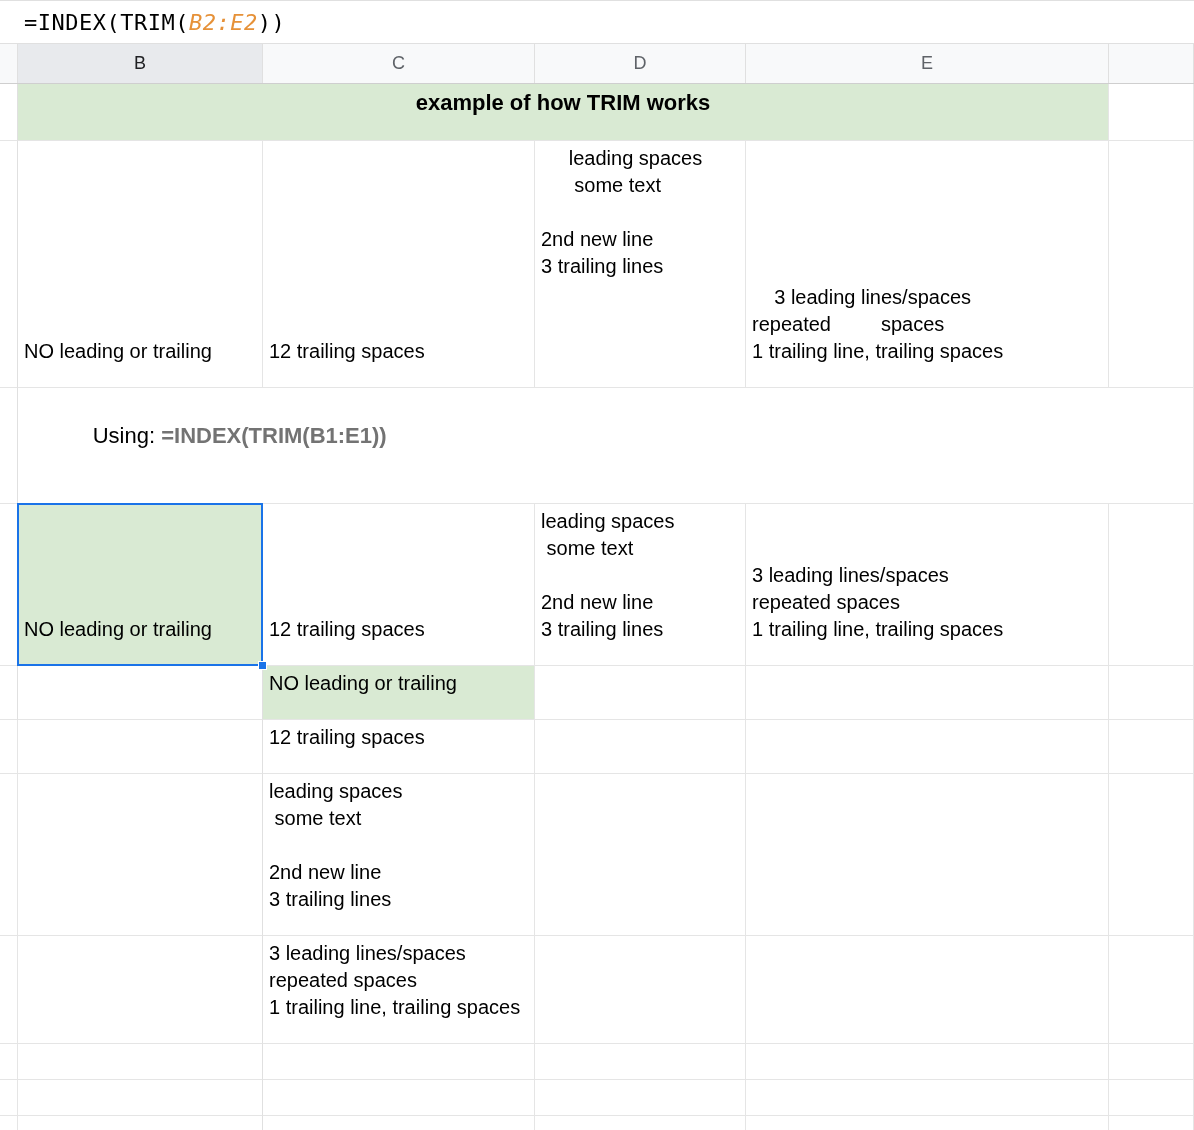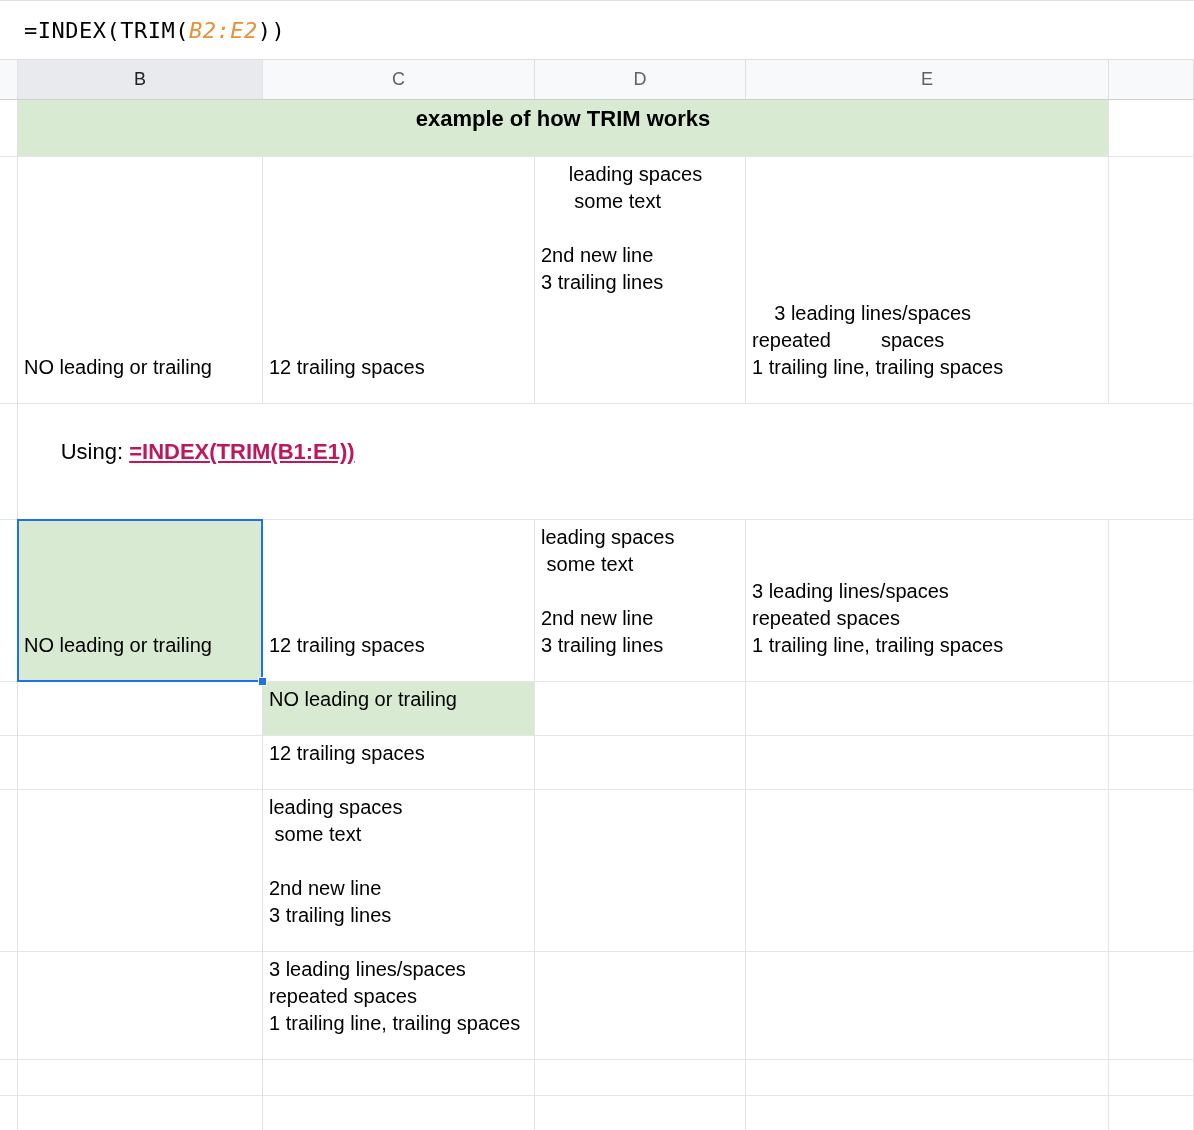--- a/index.html
+++ b/index.html
@@ -6,21 +6,21 @@
   body {
     font-family: Arial, Helvetica, sans-serif;
     font-size: 20px;
     background: #fff;
     color: #000;
     width: 1194px;
   }
   .formula-bar {
     display: flex;
     align-items: center;
-    height: 60px;
+    height: 44px;
     border-top: 1px solid #e0e0e0;
     border-bottom: 1px solid #e0e0e0;
     padding-left: 24px;
     font-family: "Menlo", "Consolas", monospace;
     font-size: 22px;
     background: #fff;
     letter-spacing: 0.5px;
   }
   .formula-bar .range-ref { color: #e69138; font-style: italic; }
   .col-header-row {
@@ -70,22 +70,22 @@
     font-weight: bold;
     text-align: center;
     justify-content: center;
     font-size: 22px;
   }
   .green-bg { background: #d9ead3; }
   .using-row {
     grid-column: 2 / span 5;
     font-size: 22px;
   }
-  .using-row .using-label { color: #000; }
-  .using-row .using-formula { color: #be185d; font-weight: bold; text-decoration: underline; }
+  .using-row .using-label { color: #000; margin-left: 32px; }
+  .using-row .using-formula { color: #737373; font-weight: bold; }
   .cell.overflow { overflow: visible; white-space: nowrap; }
   .selected-cell {
     position: absolute;
     inset: -1px;
     border: 2px solid #1a73e8;
     pointer-events: none;
     z-index: 5;
   }
   .selected-handle {
     position: absolute;

